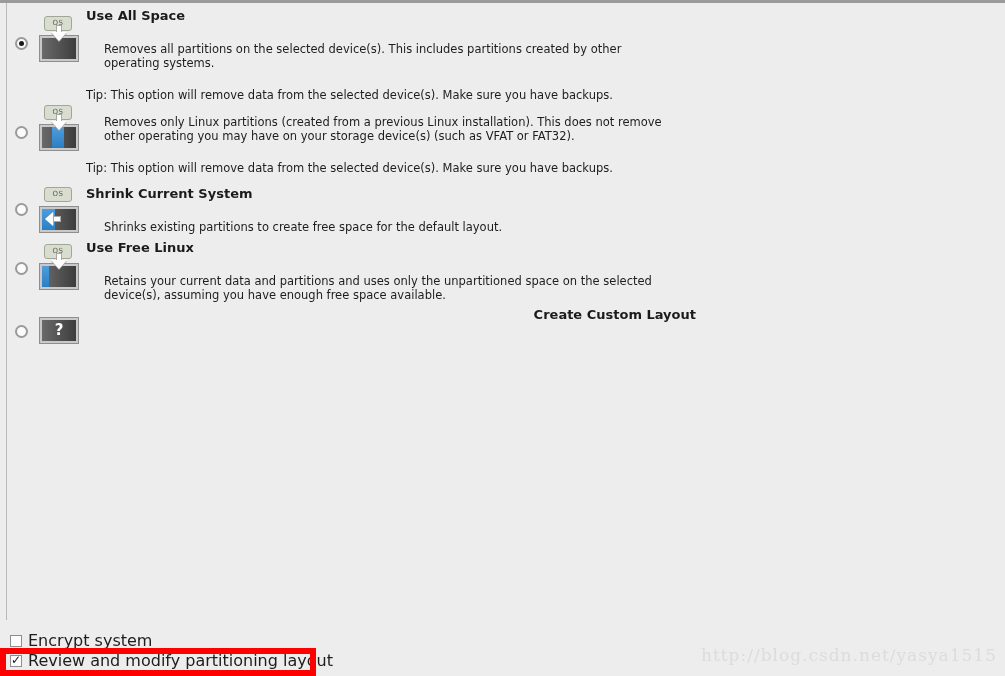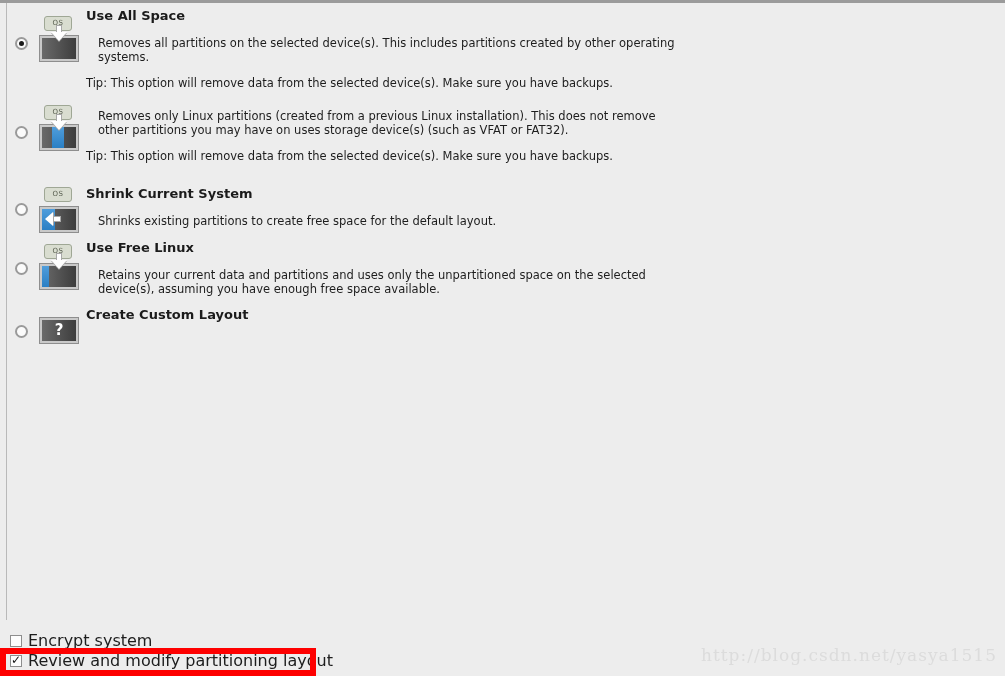--- a/index.html
+++ b/index.html
@@ -196,21 +196,21 @@
     font-size: 13px;
     font-weight: bold;
     color: #1b1b1b;
     line-height: 16px;
     margin: 0 0 2px 0;
   }
   .opt-desc {
     font-size: 11.5px;
     color: #1d1d1d;
     line-height: 14.2px;
-    margin: 12px;
+    margin: 18px;
   }
   .opt-tip {
     font-size: 11.5px;
     color: #1d1d1d;
     line-height: 14.2px;
     margin: 12px 0 0 0;
   }
   .opt-tip b { font-weight: normal; }
 
   
@@ -327,21 +327,21 @@
             <div class="disk-fill" style="left:30%; width:34%;"></div>
           </div>
         </div>
         <div class="arrow-down">
           <div class="stem"></div>
             <div class="head"></div>
         </div>
       </div>
 
       <div class="opt-text" style="top:0px;">
-        <p class="opt-desc">Removes only Linux partitions (created from a previous Linux installation).  This does not remove other partitions you may have on uses storage device(s) (such as VFAT or FAT32).</p>
+        <p class="opt-desc">Removes only Linux partitions (created from a previous Linux installation).  This does not remove other operating you may have on your storage device(s) (such as VFAT or FAT32).</p>
         <p class="opt-tip"><b>Tip:</b> <span>This option will remove data from the selected device(s).  Make sure you have backups.</span></p>
       </div>
     </div>
 
     <div class="option-row" id="opt-2" style="top:182px;">
       <div class="radio" style="top:17px;"></div>
 
       <div class="dev-icon" style="top:1px;">
         <div class="os-tag">OS</div>
         <div class="disk-box">
@@ -387,21 +387,21 @@
       <div class="radio" style="top:18px;"></div>
 
       <div class="dev-icon" style="top:10px;">
         <div class="disk-box" style="top:0;">
           <div class="disk-inner">
             <div class="qmark">?</div>
           </div>
         </div>
       </div>
 
-      <div class="opt-text" style="top:0px;">
+      <div class="opt-text" style="top:0px;text-align:right;">
         <p class="opt-title">Create Custom Layout</p>
       </div>
     </div>
 
   </div>
 
   <div id="bottom-area">
 
     <div class="cbx-row" id="row-encrypt">
       <div class="cbx"></div>

